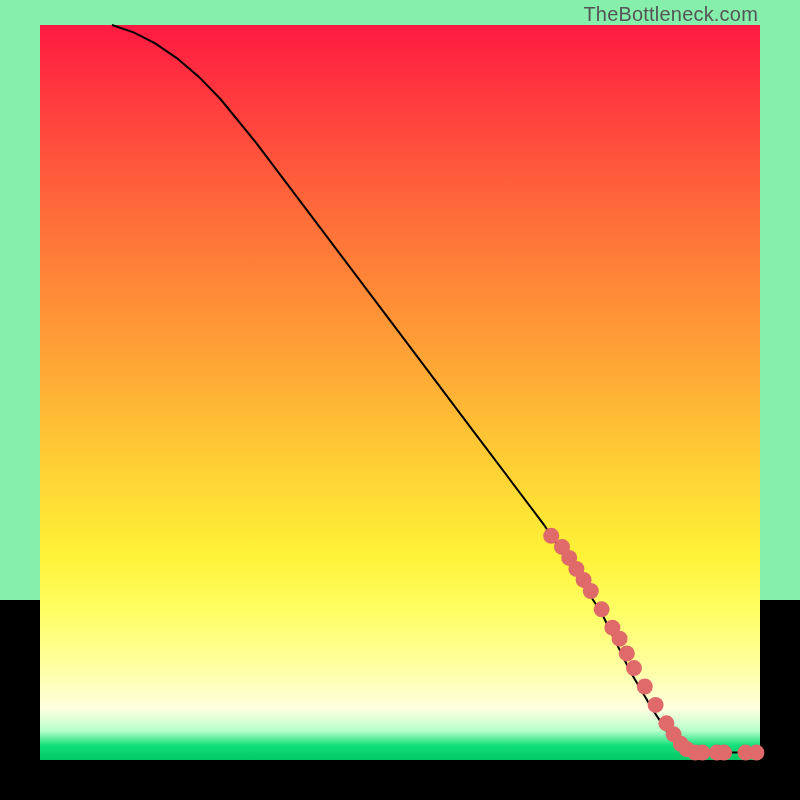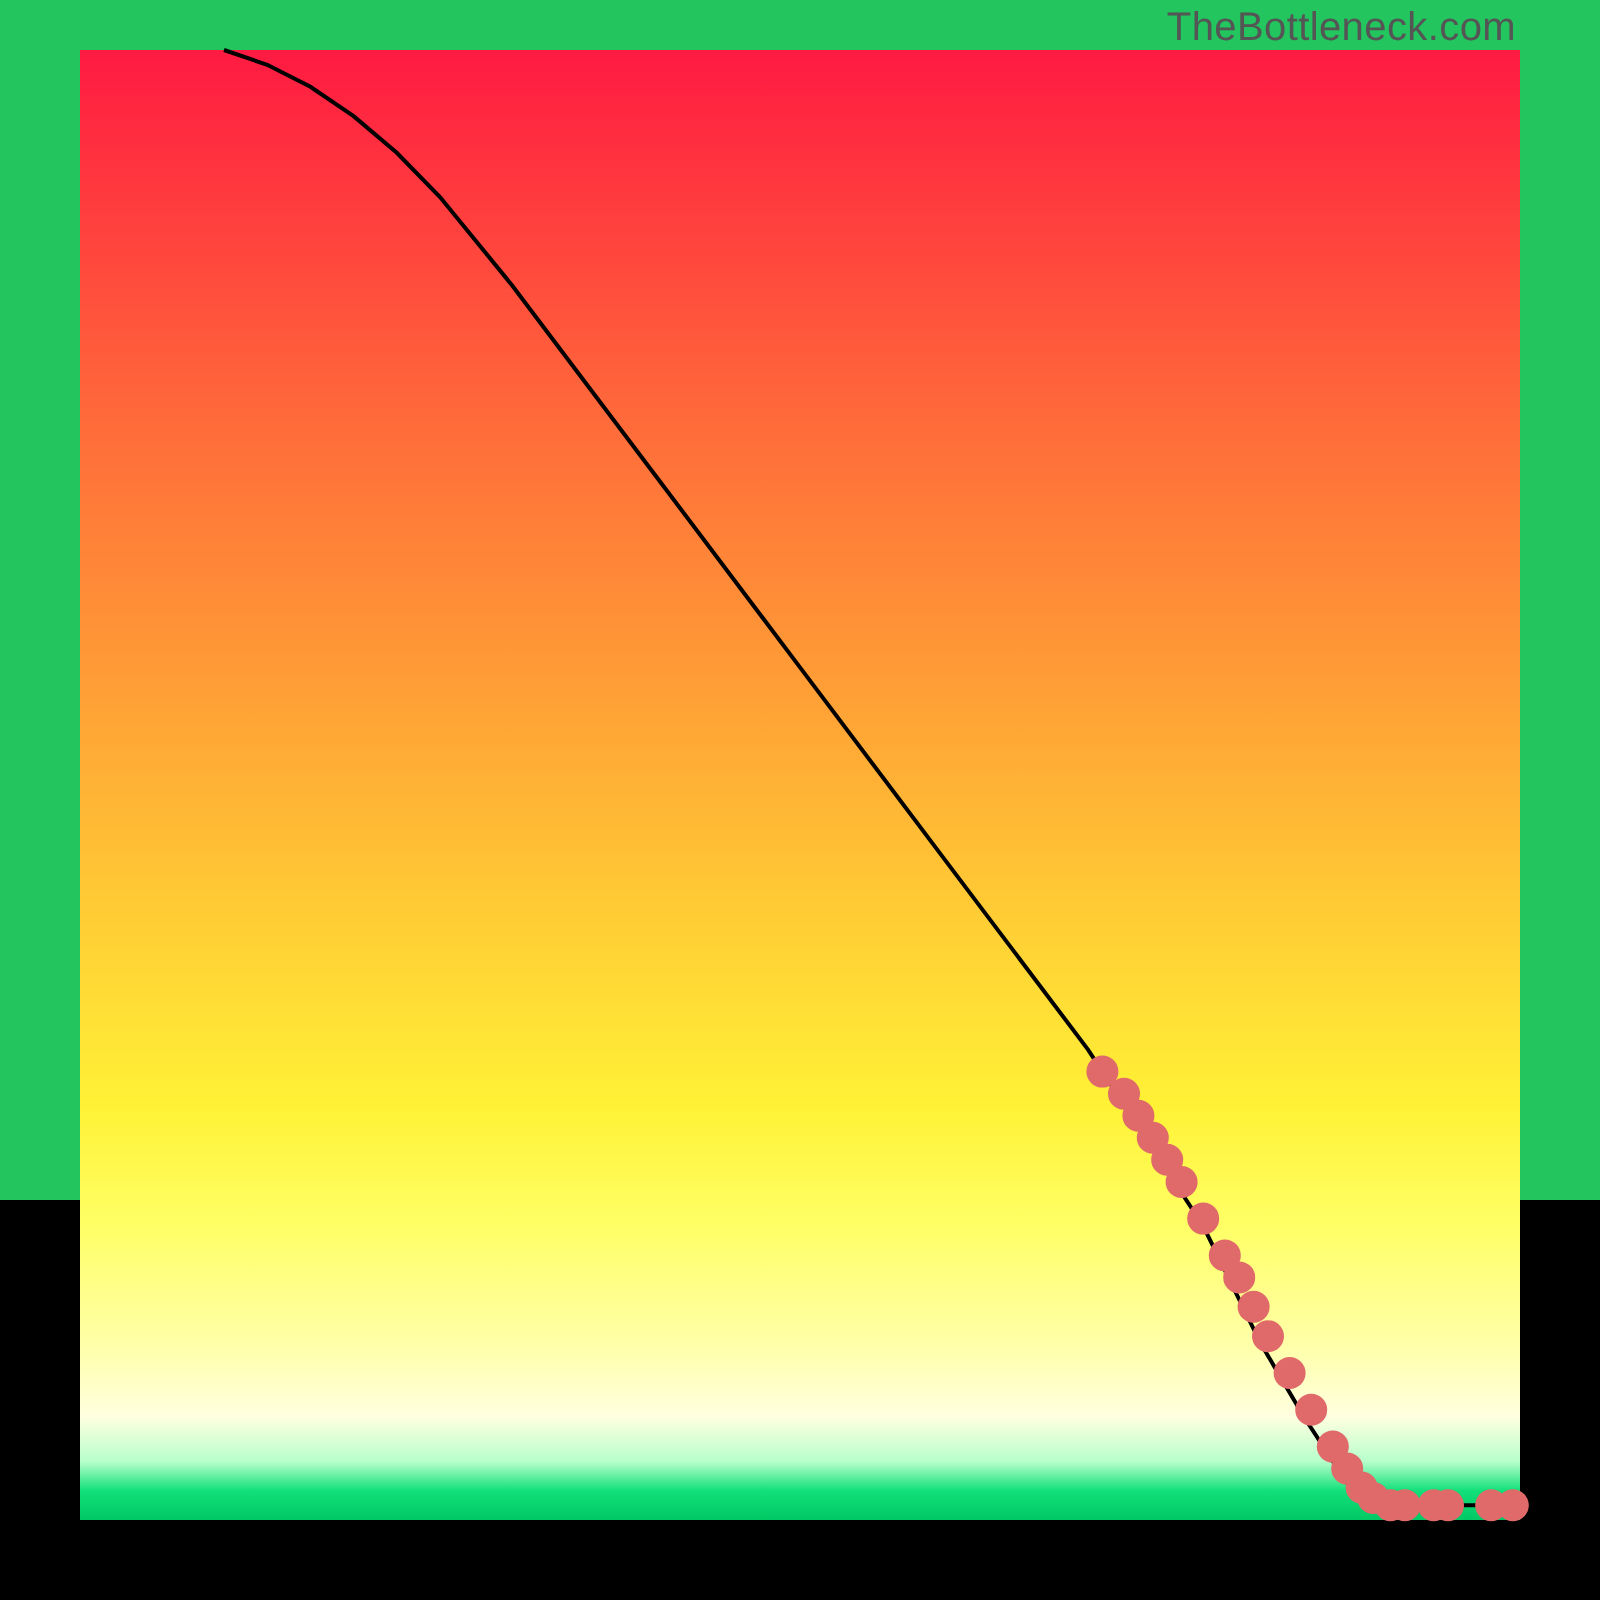--- a/index.html
+++ b/index.html
@@ -8,21 +8,21 @@
     width: 800px;
     height: 800px;
     background: #000;
     overflow: hidden;
     font-family: Arial, Helvetica, sans-serif;
   }
   .frame {
     position: relative;
     width: 800px;
     height: 600px;
-    background: #22c55e;
+    background: #86efac;
   }
   .plot {
     position: absolute;
     left: 40px;
     top: 25px;
     width: 720px;
     height: 735px;
     
     background: linear-gradient(
       to bottom,

